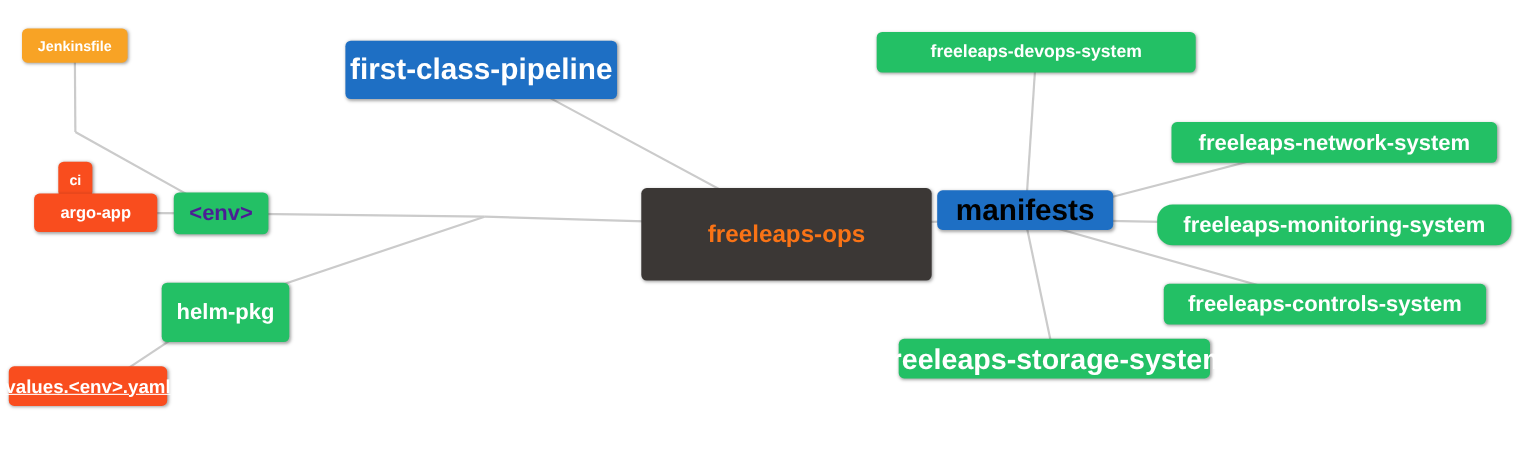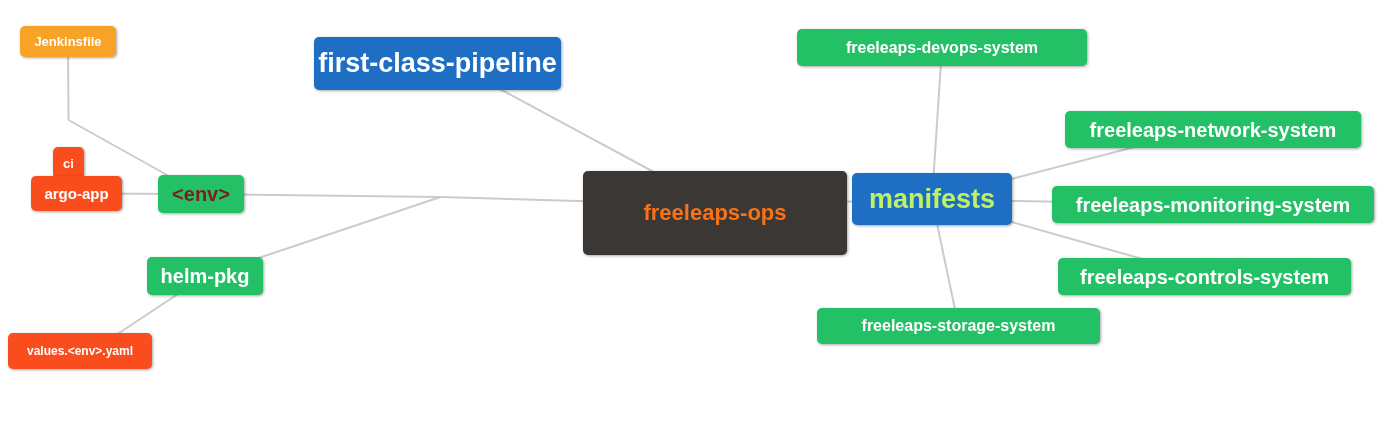--- a/index.html
+++ b/index.html
@@ -53,25 +53,25 @@
       <line x1="715" y1="205" x2="932" y2="199.5" stroke="#cbcbcb" stroke-width="2"></line>
       <line x1="932" y1="199.5" x2="942" y2="47.5" stroke="#cbcbcb" stroke-width="2"></line>
       <line x1="932" y1="199.5" x2="1202" y2="129.5" stroke="#cbcbcb" stroke-width="2"></line>
       <line x1="932" y1="199.5" x2="1213" y2="204.5" stroke="#cbcbcb" stroke-width="2"></line>
       <line x1="932" y1="199.5" x2="1204.5" y2="276.5" stroke="#cbcbcb" stroke-width="2"></line>
       <line x1="932" y1="199.5" x2="958.5" y2="326" stroke="#cbcbcb" stroke-width="2"></line>
     </svg>
 
 <div class="node" style="left: 20px; top: 26px; width: 96px; height: 31px; font-size: 13px; background: rgb(248, 163, 37); color: rgb(255, 255, 255);">Jenkinsfile</div>
     <div class="node" style="left: 53px; top: 104px; width: 31px; height: 32px; font-size: 13px; background: rgb(249, 77, 30); color: rgb(255, 255, 255); margin-top: 43px;">ci</div>
-    <div class="node" style="left: 31px; top: 176px; width: 91px; height: 35px; font-size: 15px; background: rgb(249, 77, 30); color: rgb(255, 255, 255);">argo-app</div>
-    <div class="node" style="left: 158px; top: 175px; width: 86px; height: 38px; font-size: 20px; background: rgb(35, 192, 101); color: #7f1d1d;">&lt;env&gt;</div>
+    <div class="node" style="left: 31px; top: 176px; width: 112px; height: 35px; font-size: 15px; background: rgb(249, 77, 30); color: rgb(255, 255, 255);">argo-app</div>
+    <div class="node" style="left: 158px; top: 175px; width: 86px; height: 38px; font-size: 20px; background: rgb(35, 192, 101); color: #4c1d95;">&lt;env&gt;</div>
     <div class="node" style="left: 314px; top: 37px; width: 247px; height: 53px; font-size: 27px; background: rgb(30, 111, 196); color: rgb(255, 255, 255);">first-class-pipeline</div>
     <div class="node" style="left: 583px; top: 171px; width: 264px; height: 84px; font-size: 22px; background: rgb(59, 55, 53); color: #f97316;">freeleaps-ops</div>
-    <div class="node" style="left: 852px; top: 173px; width: 160px; height: 52px; font-size: 27px; background: rgb(30, 111, 196); color: #bef264;">manifests</div>
-    <div class="node" style="left: 147px; top: 257px; width: 116px; height: 38px; font-size: 20px; background: rgb(35, 192, 101); color: rgb(255, 255, 255); text-align: right;">helm-pkg</div>
-    <div class="node" style="left: 8px; top: 333px; width: 144px; height: 36px; font-size: 12px; background: rgb(249, 77, 30); color: rgb(255, 255, 255);">values.&lt;env&gt;.yaml</div>
+    <div class="node" style="left: 852px; top: 173px; width: 160px; height: 36px; font-size: 27px; background: rgb(30, 111, 196); color: #000000;">manifests</div>
+    <div class="node" style="left: 147px; top: 257px; width: 116px; height: 54px; font-size: 20px; background: rgb(35, 192, 101); color: rgb(255, 255, 255); text-align: right;">helm-pkg</div>
+    <div class="node" style="left: 8px; top: 333px; width: 144px; height: 36px; font-size: 17px; background: rgb(249, 77, 30); color: rgb(255, 255, 255); text-decoration: underline;">values.&lt;env&gt;.yaml</div>
     <div class="node" style="left: 797px; top: 29px; width: 290px; height: 37px; font-size: 16px; background: rgb(35, 192, 101); color: rgb(255, 255, 255);">freeleaps-devops-system</div>
     <div class="node" style="left: 1054px; top: 111px; width: 296px; height: 37px; font-size: 20px; background: rgb(35, 192, 101); color: rgb(255, 255, 255); margin-left: 11px;">freeleaps-network-system</div>
-    <div class="node" style="left: 1052px; top: 186px; width: 322px; height: 37px; font-size: 20px; background: rgb(35, 192, 101); color: rgb(255, 255, 255);">freeleaps-monitoring-system</div>
+    <div class="node" style="left: 1052px; top: 186px; width: 322px; height: 37px; font-size: 20px; background: rgb(35, 192, 101); color: rgb(255, 255, 255); border-radius: 14px;">freeleaps-monitoring-system</div>
     <div class="node" style="left: 1058px; top: 258px; width: 293px; height: 37px; font-size: 20px; background: rgb(35, 192, 101); color: rgb(255, 255, 255);">freeleaps-controls-system</div>
-    <div class="node" style="left: 817px; top: 308px; width: 283px; height: 36px; font-size: 16px; background: rgb(35, 192, 101); color: rgb(255, 255, 255);">freeleaps-storage-system</div>
+    <div class="node" style="left: 817px; top: 308px; width: 283px; height: 36px; font-size: 26px; background: rgb(35, 192, 101); color: rgb(255, 255, 255);">freeleaps-storage-system</div>
   </div>
 
 </body></html>

